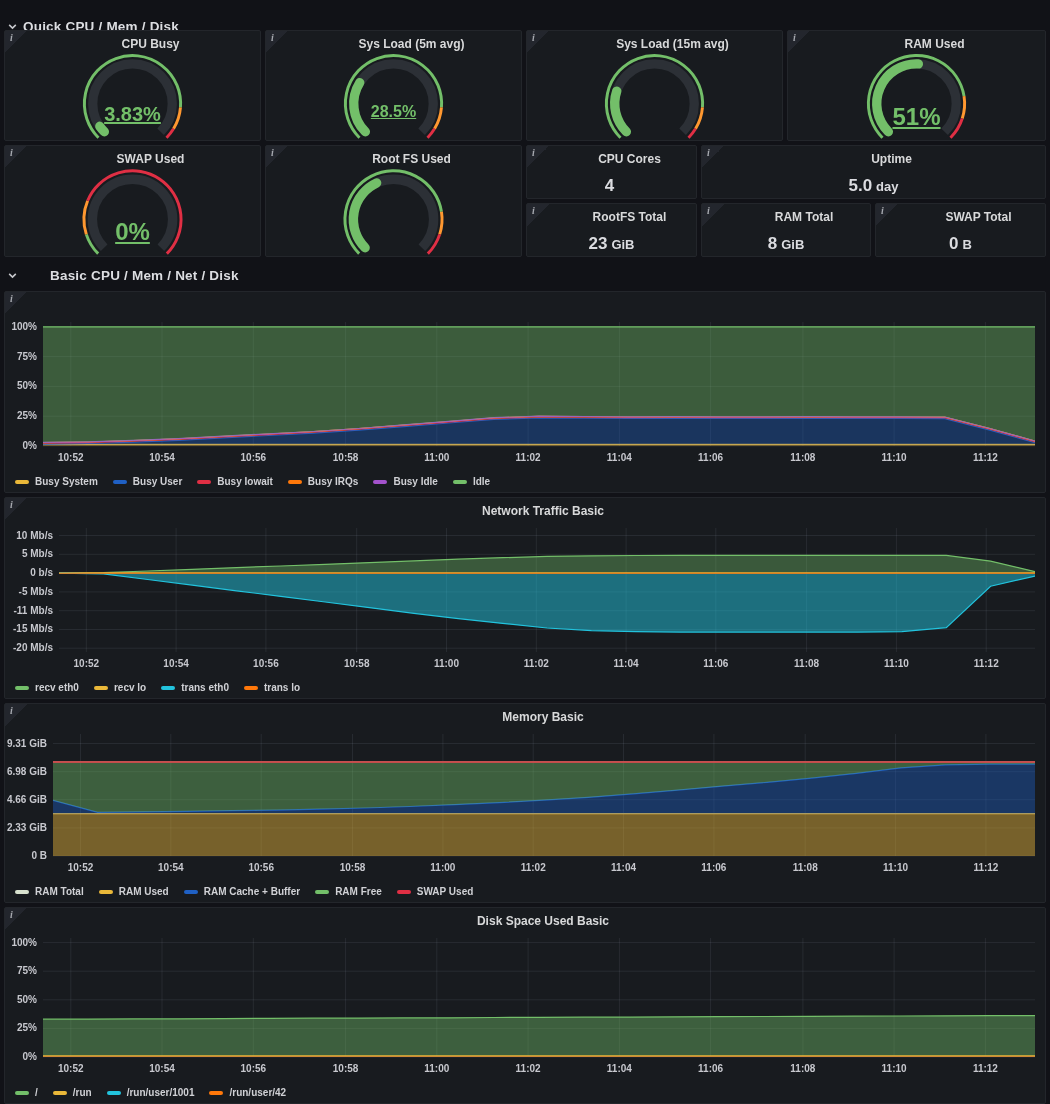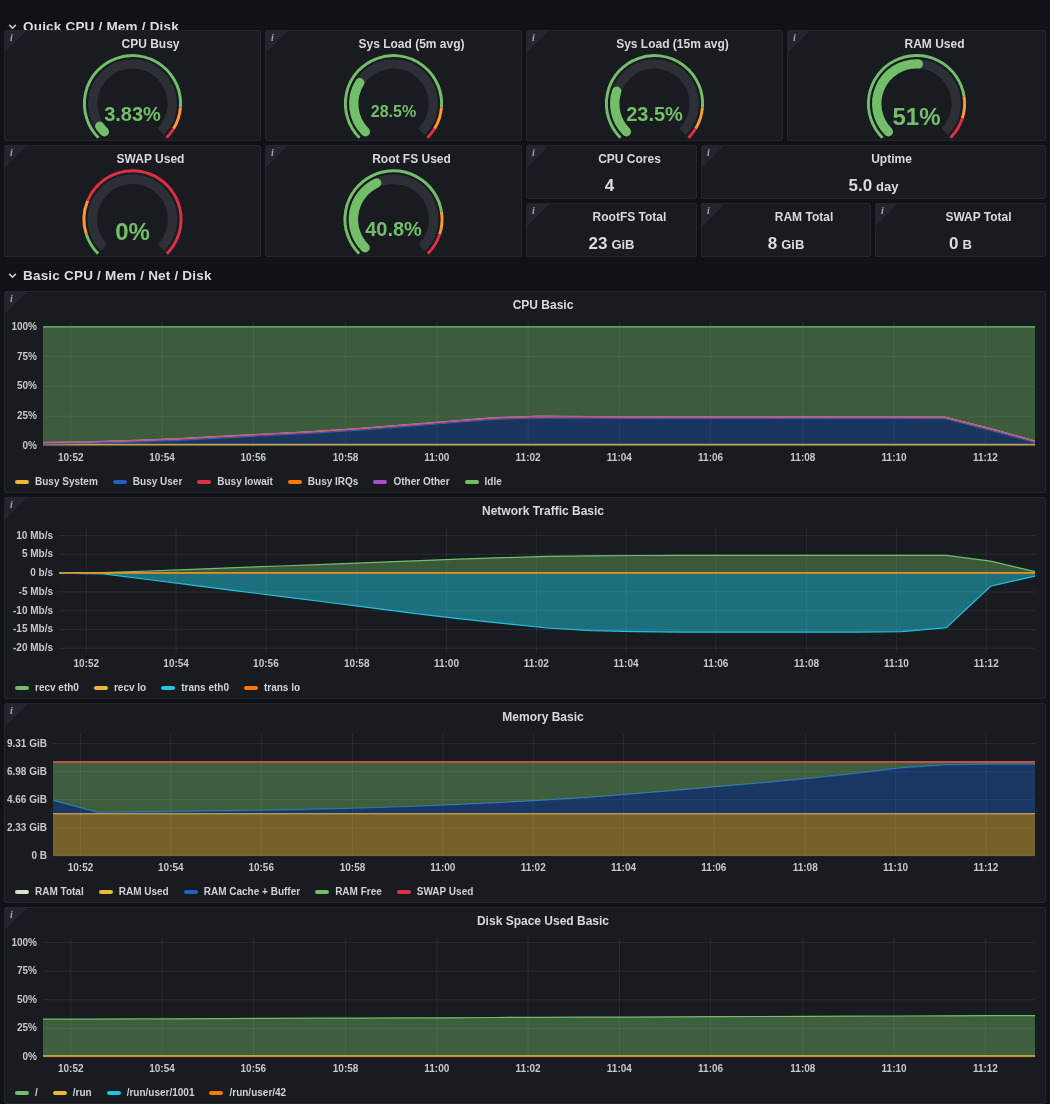--- a/index.html
+++ b/index.html
@@ -8,21 +8,21 @@
   .sect{position:absolute;left:0;width:100%;height:28px;display:flex;align-items:center;cursor:pointer;}
   .chev{margin-left:7px;width:11px;height:11px;}
   .stitle{margin-left:5px;font-size:13.5px;font-weight:bold;color:#dcdde1;letter-spacing:.2px;}
   .panel{position:absolute;background:#181b1f;border:1px solid #23262b;border-radius:2px;box-sizing:border-box;}
   .corner{position:absolute;top:0;left:0;width:22px;height:22px;
           background:linear-gradient(135deg,#23262d 50%,rgba(0,0,0,0) 50%);z-index:4;}
   .corner .ci{position:absolute;top:1px;left:5px;font:italic bold 10px "Liberation Serif",serif;color:#a7aab0;}
   .ptitle{position:absolute;top:6px;left:0;right:0;text-align:center;font-size:12px;font-weight:bold;color:#d8d9da;z-index:3;margin-left:36px;}
   .gaugebox{position:absolute;left:0;top:0;right:0;bottom:0;}
   .gaugebox svg{position:absolute;left:0;top:0;width:100%;height:100%;}
-  .gvalue{position:absolute;left:0;right:0;top:72px;text-align:center;font-weight:bold;color:#73bf69;}
+  .gvalue{position:absolute;left:0;right:0;top:72px;text-align:center;font-weight:bold;color:#73bf69;text-decoration:underline;}
   .stat{position:absolute;left:0;right:0;top:30px;text-align:center;color:#dbdce0;}
   .stat .sv{font-size:17px;font-weight:bold;}
   .stat .su{font-size:13px;font-weight:bold;margin-left:4px;}
   .chart{position:absolute;left:0;top:0;right:0;bottom:0;}
   .ytick,.xtick{position:absolute;font-size:10px;font-weight:bold;color:#c7c8ce;white-space:nowrap;}
   .ytick{text-align:right;}
   .legend{position:absolute;left:10px;bottom:5px;display:flex;gap:15px;align-items:center;}
   .litem{display:flex;align-items:center;gap:6px;cursor:pointer;}
   .litem .sw{width:14px;height:4px;border-radius:2px;display:inline-block;}
   .litem .ll{font-size:10px;font-weight:bold;color:#d0d1d5;}
@@ -76,21 +76,20 @@
   <div class="ptitle">Sys Load (15m avg)</div>
   <div class="gaugebox">
       <svg viewBox="0 0 257 111" preserveAspectRatio="xMidYMid meet">
         <path d="M 93.85176772185918 108.64823227814082 A 49 49 0 1 1 177.34894935292328 77.84449569066437" stroke="#73bf69" stroke-width="3" fill="none" stroke-linecap="butt"></path>
         <path d="M 177.34894935292328 77.84449569066437 A 49 49 0 0 1 170.27936805335054 99.60242967108147" stroke="#ff9830" stroke-width="3" fill="none" stroke-linecap="butt"></path>
         <path d="M 170.27936805335054 99.60242967108147 A 49 49 0 0 1 163.14823227814088 108.6482322781408" stroke="#e02f44" stroke-width="3" fill="none" stroke-linecap="butt"></path>
         <path d="M 99.86217536194482 102.63782463805518 A 40.5 40.5 0 1 1 157.1378246380552 102.63782463805514" stroke="#2c3036" stroke-width="9.5" fill="none" stroke-linecap="butt"></path>
         <path d="M 99.86217536194482 102.63782463805518 A 40.5 40.5 0 0 1 90.08169211766706 61.18268282914577" stroke="#73bf69" stroke-width="9.5" fill="none" stroke-linecap="round"></path>
       </svg>
     </div>
-  <div class="gvalue" style="font-size: 20px;">23.5%</div>
 </div>
 <div class="panel" style="left:787px;top:30px;width:259px;height:111px;">
   <div class="corner">
       <span class="ci">i</span>
     </div>
   <div class="ptitle">RAM Used</div>
   <div class="gaugebox">
       <svg viewBox="0 0 257 111" preserveAspectRatio="xMidYMid meet">
         <path d="M 93.85176772185918 108.64823227814082 A 49 49 0 1 1 176.89672868916176 66.33471121302867" stroke="#73bf69" stroke-width="3" fill="none" stroke-linecap="butt"></path>
         <path d="M 176.89672868916176 66.33471121302867 A 49 49 0 0 1 175.10176929846253 89.1418327243724" stroke="#ff9830" stroke-width="3" fill="none" stroke-linecap="butt"></path>
@@ -124,21 +123,20 @@
   <div class="ptitle">Root FS Used</div>
   <div class="gaugebox">
       <svg viewBox="0 0 257 111" preserveAspectRatio="xMidYMid meet">
         <path d="M 93.85176772185918 108.64823227814082 A 49 49 0 1 1 176.89672868916176 66.33471121302867" stroke="#73bf69" stroke-width="3" fill="none" stroke-linecap="butt"></path>
         <path d="M 176.89672868916176 66.33471121302867 A 49 49 0 0 1 175.10176929846253 89.1418327243724" stroke="#ff9830" stroke-width="3" fill="none" stroke-linecap="butt"></path>
         <path d="M 175.10176929846253 89.1418327243724 A 49 49 0 0 1 163.14823227814088 108.6482322781408" stroke="#e02f44" stroke-width="3" fill="none" stroke-linecap="butt"></path>
         <path d="M 99.86217536194482 102.63782463805518 A 40.5 40.5 0 1 1 157.1378246380552 102.63782463805514" stroke="#2c3036" stroke-width="9.5" fill="none" stroke-linecap="butt"></path>
         <path d="M 99.86217536194482 102.63782463805518 A 40.5 40.5 0 0 1 111.48652799932185 37.24688080608476" stroke="#73bf69" stroke-width="9.5" fill="none" stroke-linecap="round"></path>
       </svg>
     </div>
-  <div class="gvalue" style="font-size: 20px;">40.8%</div>
 </div>
 <div class="panel" style="left:526px;top:145px;width:171px;height:54px;">
   <div class="corner">
       <span class="ci">i</span>
     </div>
   <div class="ptitle">CPU Cores</div>
   <div class="stat"><span class="sv">4</span><span class="su"></span></div>
 </div>
 <div class="panel" style="left:701px;top:145px;width:345px;height:54px;">
   <div class="corner">
@@ -162,32 +160,31 @@
   <div class="stat"><span class="sv">8</span><span class="su">GiB</span></div>
 </div>
 <div class="panel" style="left:875px;top:203px;width:171px;height:54px;">
   <div class="corner">
       <span class="ci">i</span>
     </div>
   <div class="ptitle">SWAP Total</div>
   <div class="stat"><span class="sv">0</span><span class="su">B</span></div>
 </div>
 
-<div class="sect" style="top:261px;">
+<div class="sect" style="top:261px;gap:27px;">
   <svg class="chev" viewBox="0 0 10 10">
       <path d="M2 3.5 L5 6.5 L8 3.5" stroke="#c7c8cc" stroke-width="1.4" fill="none"></path>
     </svg>
   <span class="stitle">Basic CPU / Mem / Net / Disk</span>
 </div>
 
 <div class="panel" style="left:4px;top:291px;width:1042px;height:202px;">
   <div class="corner">
       <span class="ci">i</span>
     </div>
-  <div class="ptitle">CPU Basic</div>
   <div class="chart">
       <svg width="1040" height="200" style="position: absolute; left: 0px; top: 0px;">
         <defs>
           <clipPath id="clip-cpu">
             <rect x="38" y="20" width="992" height="134"></rect>
           </clipPath>
         </defs>
         <g stroke="rgba(204,214,235,0.09)">
           <line x1="38" y1="34.8" x2="1030" y2="34.8"></line>
           <line x1="38" y1="64.6" x2="1030" y2="64.6"></line>
@@ -249,21 +246,21 @@
         <div class="litem">
           <span class="sw" style="background: rgb(224, 47, 68);"></span>
           <span class="ll">Busy Iowait</span>
         </div>
         <div class="litem">
           <span class="sw" style="background: rgb(255, 120, 10);"></span>
           <span class="ll">Busy IRQs</span>
         </div>
         <div class="litem">
           <span class="sw" style="background: rgb(163, 82, 204);"></span>
-          <span class="ll">Other Other</span>
+          <span class="ll">Busy Idle</span>
         </div>
         <div class="litem">
           <span class="sw" style="background: rgb(115, 191, 105);"></span>
           <span class="ll">Idle</span>
         </div>
       </div>
     </div>
 </div>
 <div class="panel" style="left:4px;top:497px;width:1042px;height:202px;">
   <div class="corner">
@@ -305,21 +302,21 @@
           <path d="M54.0,75.1L98.4,75.8L142.7,81.5L187.1,87.1L231.5,92.8L275.8,98.4L320.2,104.0L364.5,109.7L408.9,115.3L453.3,120.6L497.6,125.4L542.0,130.0L586.4,132.6L630.7,133.7L675.1,134.1L719.5,134.1L763.8,134.1L808.2,134.1L852.5,134.1L896.9,133.7L941.3,129.6L985.6,88.2L1030.0,78.1L1030.0,75.1L985.6,75.1L941.3,75.1L896.9,75.1L852.5,75.1L808.2,75.1L763.8,75.1L719.5,75.1L675.1,75.1L630.7,75.1L586.4,75.1L542.0,75.1L497.6,75.1L453.3,75.1L408.9,75.1L364.5,75.1L320.2,75.1L275.8,75.1L231.5,75.1L187.1,75.1L142.7,75.1L98.4,75.1L54.0,75.1Z" fill="#22c3dd" fill-opacity="0.5"></path>
           <path d="M54.0,75.1L98.4,75.8L142.7,81.5L187.1,87.1L231.5,92.8L275.8,98.4L320.2,104.0L364.5,109.7L408.9,115.3L453.3,120.6L497.6,125.4L542.0,130.0L586.4,132.6L630.7,133.7L675.1,134.1L719.5,134.1L763.8,134.1L808.2,134.1L852.5,134.1L896.9,133.7L941.3,129.6L985.6,88.2L1030.0,78.1" fill="none" stroke="#22c3dd" stroke-width="1.2"></path>
           <path d="M54.0,75.3L98.4,75.3L142.7,75.3L187.1,75.3L231.5,75.3L275.8,75.3L320.2,75.3L364.5,75.3L408.9,75.3L453.3,75.3L497.6,75.3L542.0,75.3L586.4,75.3L630.7,75.3L675.1,75.3L719.5,75.3L763.8,75.3L808.2,75.3L852.5,75.3L896.9,75.3L941.3,75.3L985.6,75.3L1030.0,75.3L1030.0,75.1L985.6,75.1L941.3,75.1L896.9,75.1L852.5,75.1L808.2,75.1L763.8,75.1L719.5,75.1L675.1,75.1L630.7,75.1L586.4,75.1L542.0,75.1L497.6,75.1L453.3,75.1L408.9,75.1L364.5,75.1L320.2,75.1L275.8,75.1L231.5,75.1L187.1,75.1L142.7,75.1L98.4,75.1L54.0,75.1Z" fill="#ff780a" fill-opacity="0.4"></path>
           <path d="M54.0,75.3L98.4,75.3L142.7,75.3L187.1,75.3L231.5,75.3L275.8,75.3L320.2,75.3L364.5,75.3L408.9,75.3L453.3,75.3L497.6,75.3L542.0,75.3L586.4,75.3L630.7,75.3L675.1,75.3L719.5,75.3L763.8,75.3L808.2,75.3L852.5,75.3L896.9,75.3L941.3,75.3L985.6,75.3L1030.0,75.3" fill="none" stroke="#ff780a" stroke-width="1.1"></path>
         </g>
       </svg>
       <div class="ytick" style="right: 992px; top: 31.5152px;">10 Mb/s</div>
       <div class="ytick" style="right: 992px; top: 50.303px;">5 Mb/s</div>
       <div class="ytick" style="right: 992px; top: 69.0909px;">0 b/s</div>
       <div class="ytick" style="right: 992px; top: 87.8788px;">-5 Mb/s</div>
-      <div class="ytick" style="right: 992px; top: 106.667px;">-10 Mb/s</div>
+      <div class="ytick" style="right: 992px; top: 106.667px;">-11 Mb/s</div>
       <div class="ytick" style="right: 992px; top: 125.455px;">-15 Mb/s</div>
       <div class="ytick" style="right: 992px; top: 144.242px;">-20 Mb/s</div>
       <div class="xtick" style="left: 81.328px; top: 160px; transform: translateX(-50%);">10:52</div>
       <div class="xtick" style="left: 171.12px; top: 160px; transform: translateX(-50%);">10:54</div>
       <div class="xtick" style="left: 260.912px; top: 160px; transform: translateX(-50%);">10:56</div>
       <div class="xtick" style="left: 351.68px; top: 160px; transform: translateX(-50%);">10:58</div>
       <div class="xtick" style="left: 441.472px; top: 160px; transform: translateX(-50%);">11:00</div>
       <div class="xtick" style="left: 531.264px; top: 160px; transform: translateX(-50%);">11:02</div>
       <div class="xtick" style="left: 621.056px; top: 160px; transform: translateX(-50%);">11:04</div>
       <div class="xtick" style="left: 710.848px; top: 160px; transform: translateX(-50%);">11:06</div>

